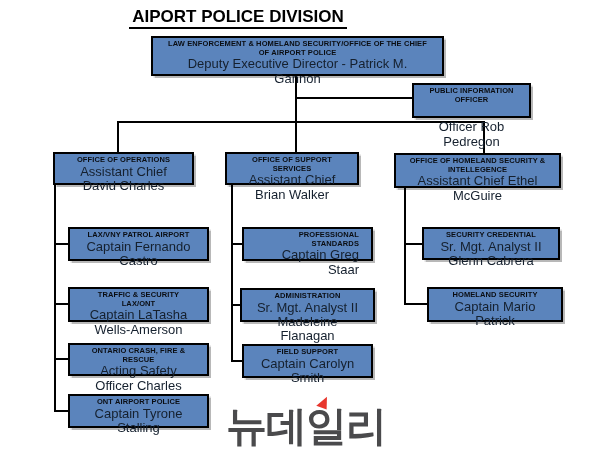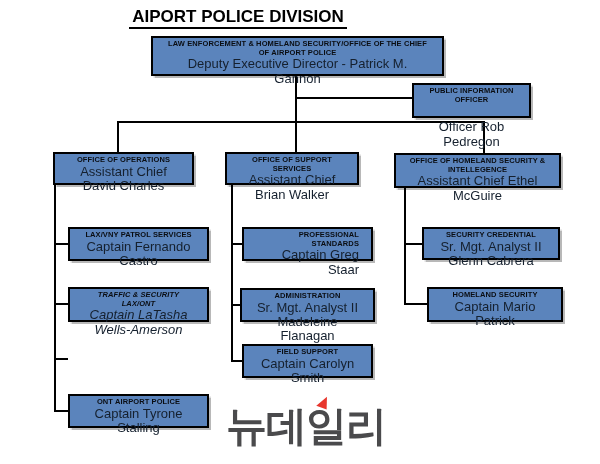--- a/index.html
+++ b/index.html
@@ -81,29 +81,33 @@
     <div class="t">OFFICE OF SUPPORT SERVICES</div>
     <div class="s">Assistant Chief Brian Walker</div>
   </div>
 
   <div class="obox" style="left:394px; top:153px; width:167px; height:35px;">
     <div class="t">OFFICE OF HOMELAND SECURITY &amp; INTELLEGENCE</div>
     <div class="s">Assistant Chief Ethel McGuire</div>
   </div>
 
   <div class="obox" style="left:68px; top:227px; width:141px; height:34px;">
-    <div class="t">LAX/VNY PATROL SERVICES</div>
+    <div class="t">LAX/VNY PATROL AIRPORT</div>
     <div class="s">Captain Fernando Castro</div>
   </div>
 
-  <div class="obox" style="left:68px; top:287px; width:141px; height:35px;font-style:italic;">
+  <div class="obox" style="left:68px; top:287px; width:141px; height:35px;">
     <div class="t">TRAFFIC &amp; SECURITY LAX/ONT</div>
     <div class="s">Captain LaTasha Wells-Amerson</div>
   </div>
 
+  <div class="obox" style="left:68px; top:343px; width:141px; height:33px;">
+    <div class="t">ONTARIO CRASH, FIRE &amp; RESCUE</div>
+    <div class="s">Acting Safety Officer Charles Butler</div>
+  </div>
 
   <div class="obox" style="left:68px; top:394px; width:141px; height:34px;">
     <div class="t">ONT AIRPORT POLICE</div>
     <div class="s">Captain Tyrone Stalling</div>
   </div>
 
   <div class="obox" style="left:242px; top:227px; width:131px; height:34px;text-align:right;">
     <div class="t">PROFESSIONAL STANDARDS</div>
     <div class="s">Captain Greg Staar</div>
   </div>

